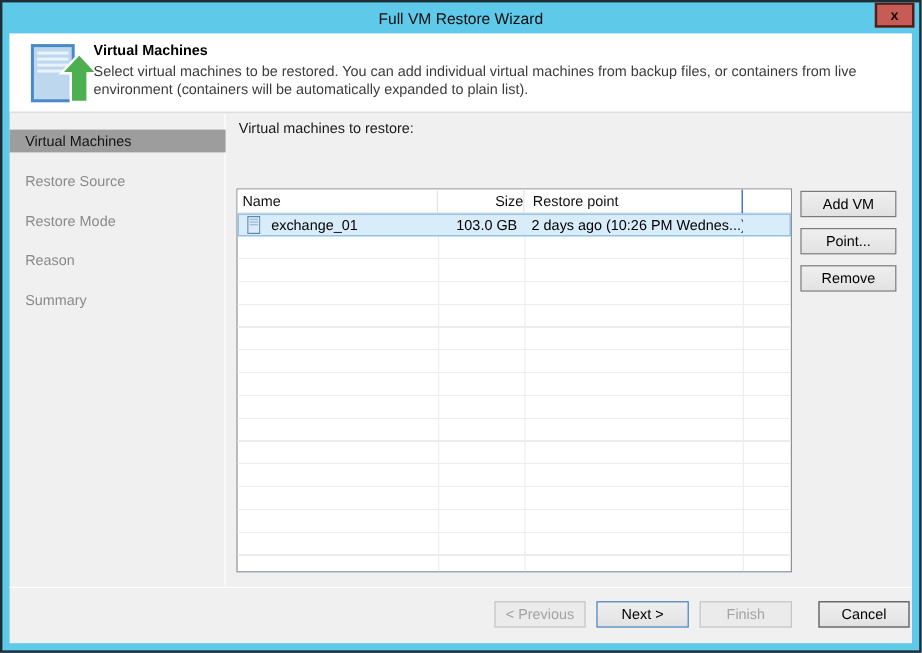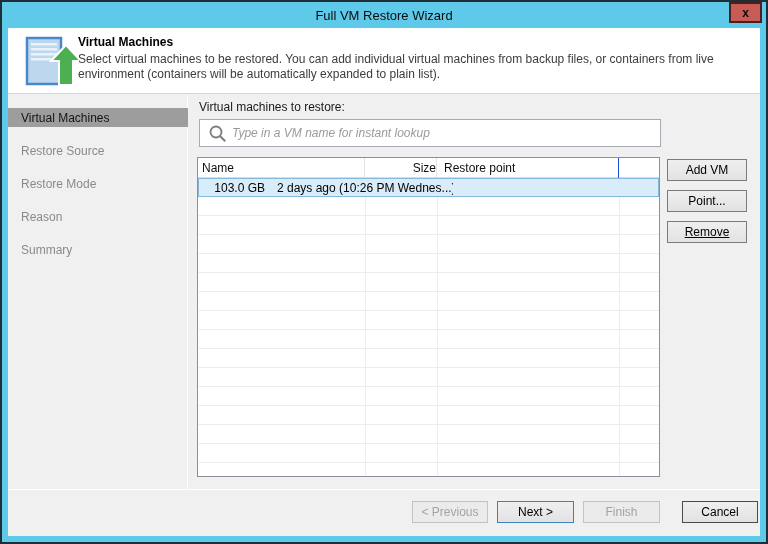--- a/index.html
+++ b/index.html
@@ -93,21 +93,21 @@
   .cell-size { width:72px; text-align:right; padding-right:6px; color:#000; }
   .cell-rp   { width:182px; padding-left:6px; color:#000; white-space:nowrap; overflow:hidden; }
 
   
   .btn {
     display:flex; align-items:center; justify-content:center;
     font-family:inherit; font-size:12px; color:#000;
     background:linear-gradient(#efefef,#e2e2e2); cursor:pointer;
   }
   .side-btn { position:absolute; left:659px; width:80px; height:22px; border:1px solid #7b7b7b; }
-  .side-btn.b1 { top:131px; } .side-btn.b2 { top:162px; } .side-btn.b3 { top:193px;text-decoration:underline; }
+  .side-btn.b1 { top:131px; } .side-btn.b2 { top:162px; } .side-btn.b3 { top:193px; }
 
   
   .footer-sep { position:absolute; left:0; top:461px; width:752px; height:1px; background:#ffffff; }
   .foot-btn { position:absolute; top:473px; height:22px; }
   .btn--disabled { border:1px solid #c3c3c3; background:#ebebeb; color:#a3a3a3; cursor:default; }
   .btn--focus { border:1px solid #3f80bd; }
   .btn--dark { border:1px solid #4a4a4a; }
   .fb-prev   { left:404px; width:76px; }
   .fb-next   { left:489px; width:77px; }
   .fb-finish { left:575px; width:77px; }
@@ -155,27 +155,20 @@
       <div class="nav-item" style="top:112px;">
         <span>Reason</span>
       </div>
       <div class="nav-item" style="top:145px;">
         <span>Summary</span>
       </div>
     </div>
 
     <div class="list-label">Virtual machines to restore:</div>
 
-    <div class="searchbox">
-      <svg width="18" height="18" viewBox="0 0 18 18">
-        <circle cx="7" cy="7" r="5.5" fill="none" stroke="#7d7d7d" stroke-width="1.8"></circle>
-        <line x1="11.2" y1="11.2" x2="16.2" y2="16.2" stroke="#7d7d7d" stroke-width="2"></line>
-      </svg>
-      <input type="text" placeholder="Type in a VM name for instant lookup" style="">
-    </div>
 
     <div class="table">
       <div class="thead">
         <div class="th th-name">
           <span>Name</span>
         </div>
         <div class="th th-size">
           <span>Size</span>
         </div>
         <div class="th th-rp">
@@ -183,20 +176,29 @@
         </div>
         <div class="th th-extra"></div>
       </div>
 
       <div class="tbody">
         <div class="vline v1"></div>
         <div class="vline v2"></div>
         <div class="vline v3"></div>
 
         <div class="row-selected">
+          <div class="cell-name">
+            <svg width="11" height="15" viewBox="0 0 11 15">
+              <rect x="0.5" y="0.5" width="10" height="14" fill="#dcebf7" stroke="#5b87b0"></rect>
+              <rect x="2" y="2.2" width="7" height="1.2" fill="#9fbfdb"></rect>
+              <rect x="2" y="4.4" width="7" height="1.2" fill="#9fbfdb"></rect>
+              <rect x="2" y="6.6" width="7" height="1.2" fill="#9fbfdb"></rect>
+            </svg>
+            <span>exchange_01</span>
+          </div>
           <div class="cell-size">103.0 GB</div>
           <div class="cell-rp">2 days ago (10:26 PM Wednes...)</div>
         </div>
       </div>
     </div>
 
     <button class="btn side-btn b1">Add VM</button>
     <button class="btn side-btn b2">Point...</button>
     <button class="btn side-btn b3">Remove</button>
 

